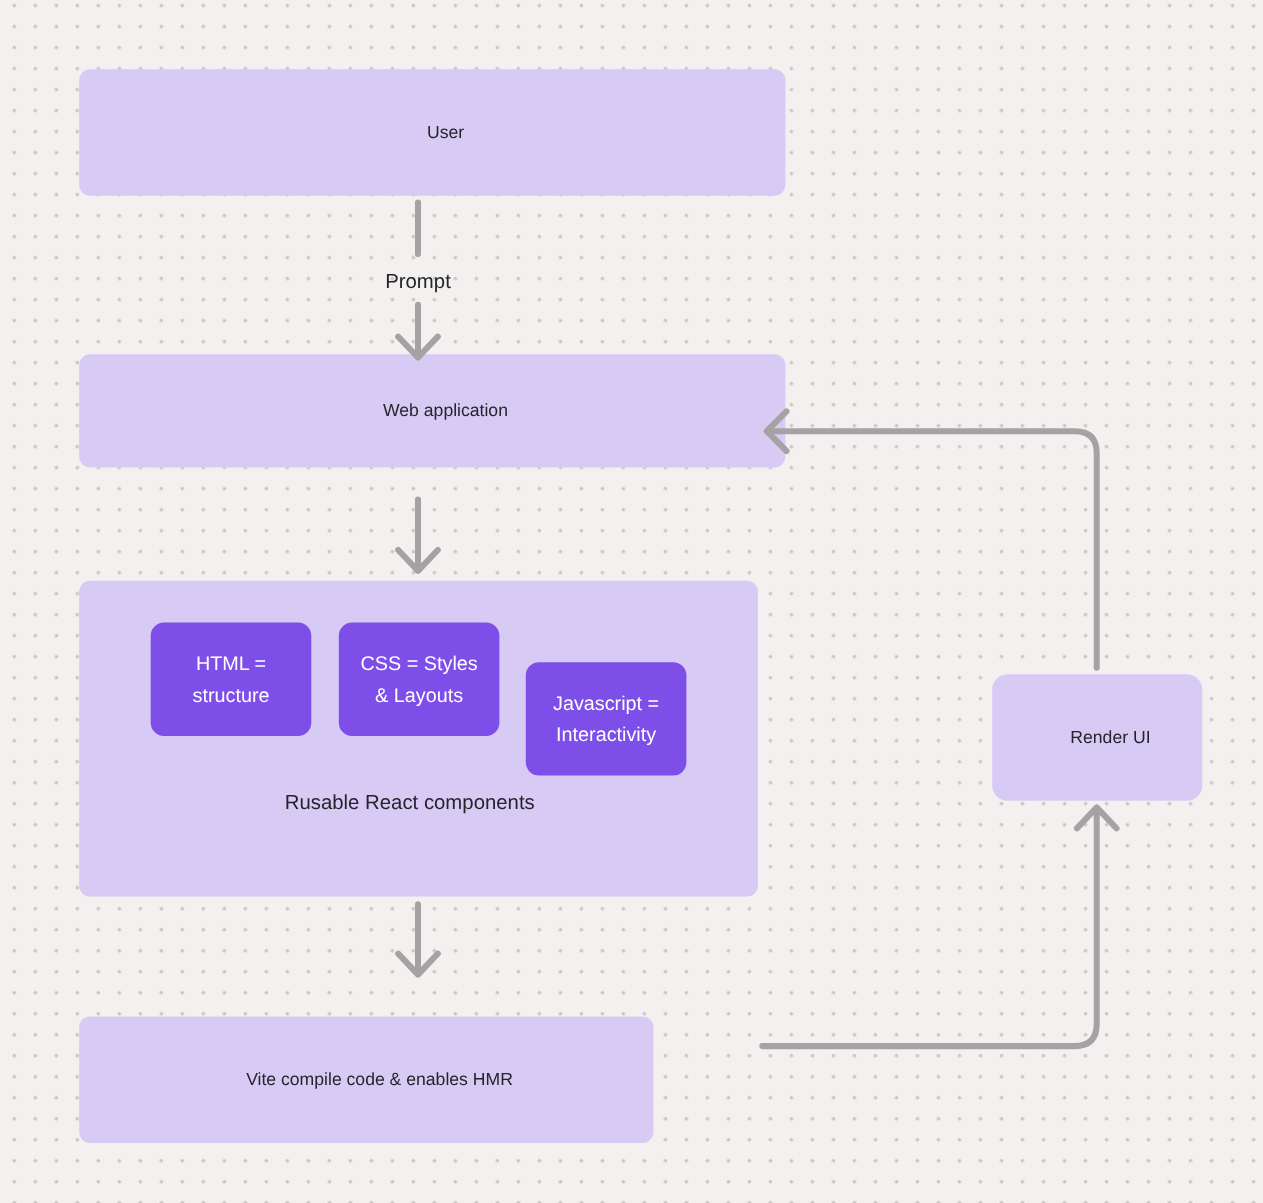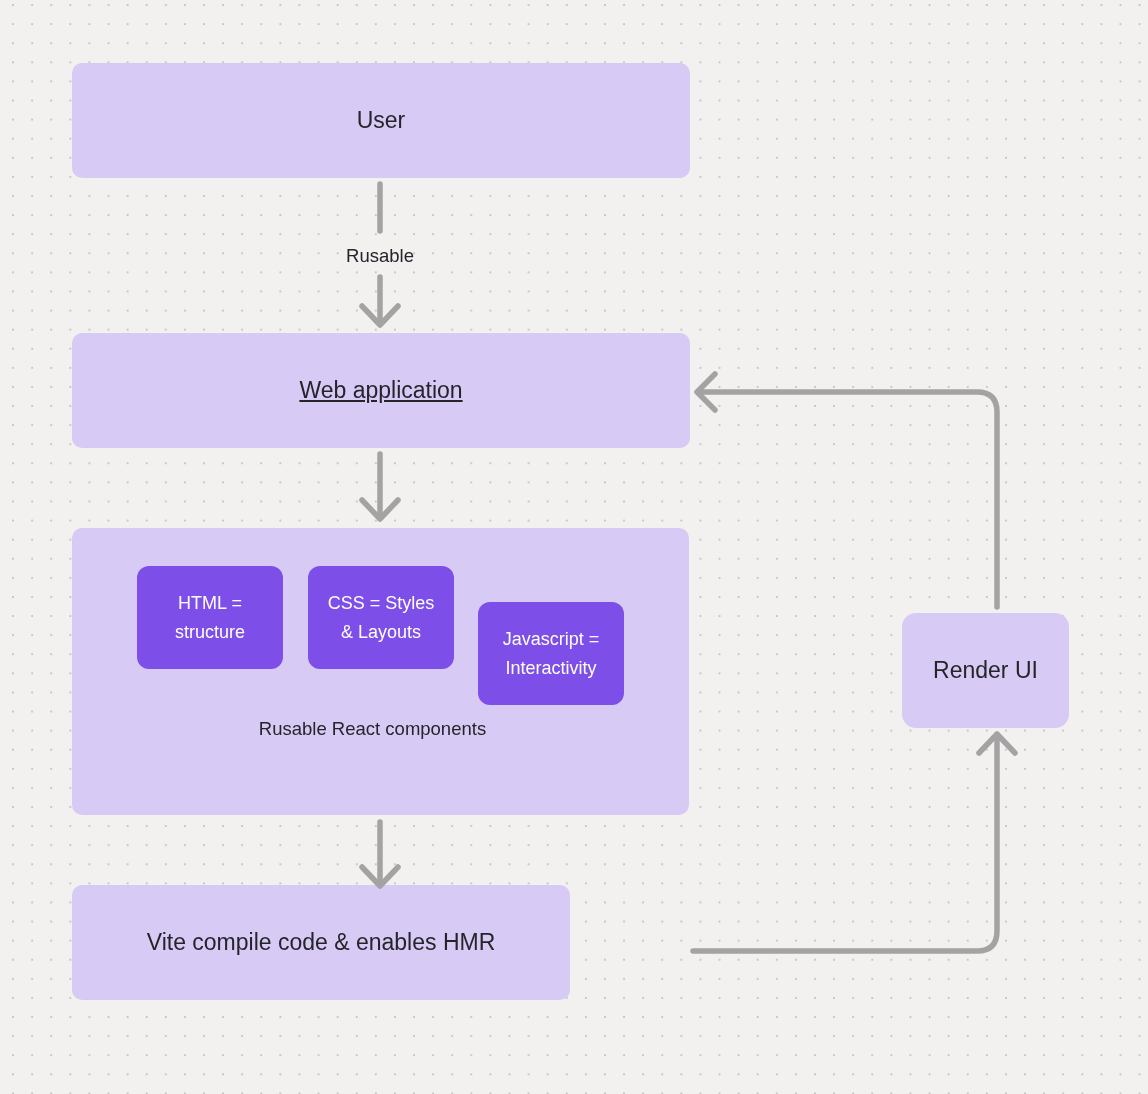--- a/index.html
+++ b/index.html
@@ -15,26 +15,27 @@
     font-family: "Liberation Sans", sans-serif;
     color: #26242b;
   }
   .node {
     position: absolute;
     background: #d7cbf5;
     border-radius: 10px;
     display: flex;
     align-items: center;
     justify-content: center;
-    font-size: 23px;
+    font-size: 16px;
     text-align: center;
+    padding-left: 24px;
   }
   #user-node            { left: 72px;  top: 63px;  width: 618px; height: 115px; }
-  #web-application-node { left: 72px;  top: 333px; width: 618px; height: 115px; text-decoration: underline; }
-  #vite-node            { left: 72px;  top: 885px; width: 498px; height: 115px; }
+  #web-application-node { left: 72px;  top: 322px; width: 618px; height: 103px; }
+  #vite-node            { left: 72px;  top: 924px; width: 498px; height: 115px; }
   #render-ui-node       { left: 902px; top: 613px; width: 167px; height: 115px; border-radius: 14px; }
 
   #components-group {
     position: absolute;
     left: 72px; top: 528px;
     width: 617px; height: 287px;
     background: #d7cbf5;
     border-radius: 10px;
   }
   .chip {
@@ -79,21 +80,21 @@
 </style>
 </head>
 <body>
 
 <div class="canvas">
 
   <div class="node" id="user-node">
     <span>User</span>
   </div>
 
-  <div class="edge-label">Rusable</div>
+  <div class="edge-label">Prompt</div>
 
   <div class="node" id="web-application-node">
     <span>Web application</span>
   </div>
 
   <div id="components-group">
     <div class="chip" id="chip-html">
       <span>HTML = structure</span>
     </div>
     <div class="chip" id="chip-css">

